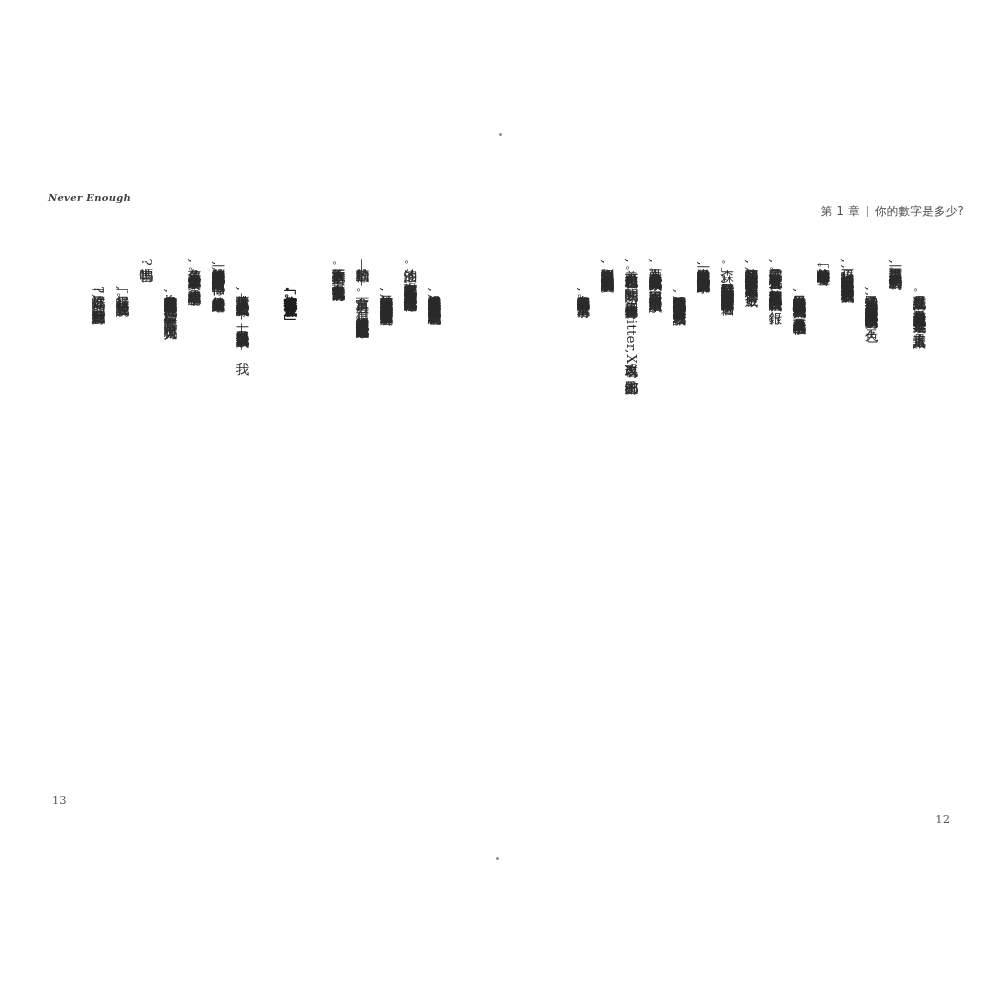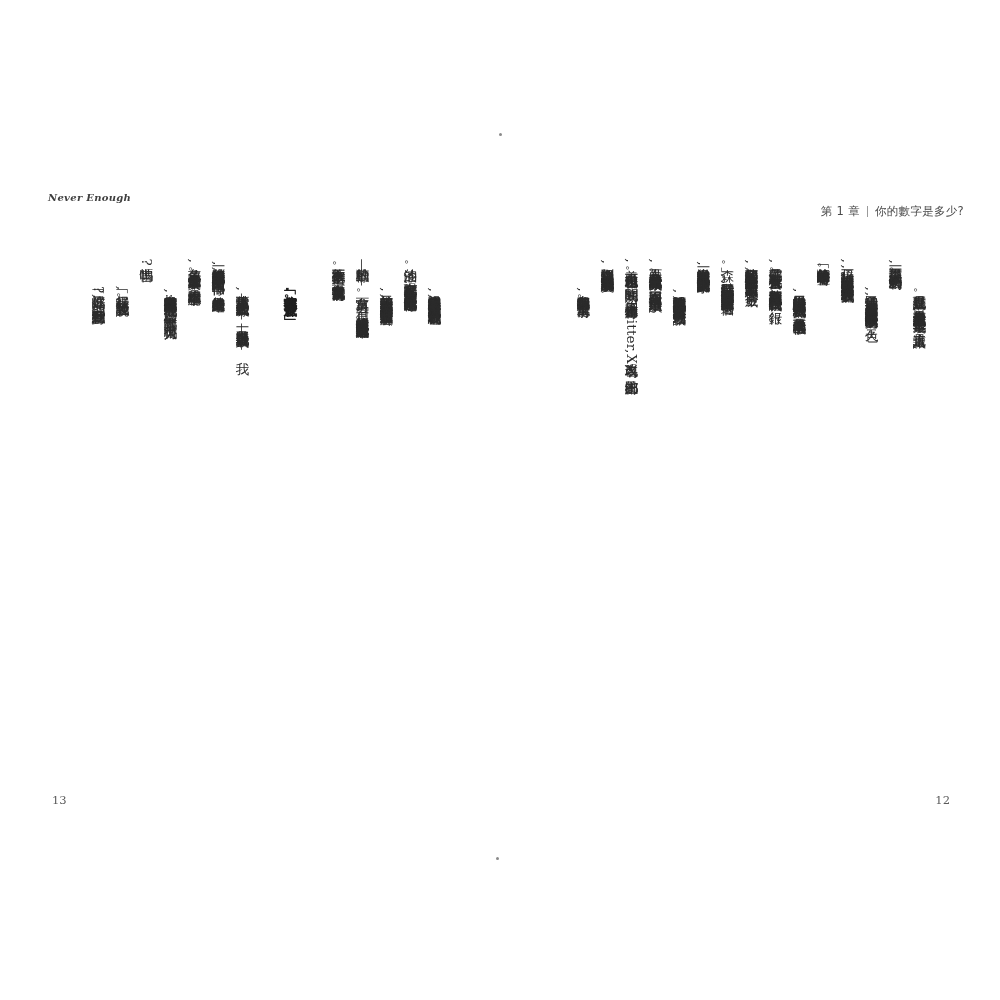--- a/index.html
+++ b/index.html
@@ -37,21 +37,21 @@
     margin: 0 7px; vertical-align: -2px;
   }
 
   
   .page-number {
     position: absolute; top: 793px;
     font-size: 11.5px; color: #5a5a5a;
     font-family: "DejaVu Serif", serif;
   }
   .pn-left  { left: 52px; }
-  .pn-right { right: 50px; }
+  .pn-right { right: 50px; margin-top: 19px; }
 
   
   .page-text {
     position: absolute;
     top: 258px;
     height: 552px;
     writing-mode: vertical-rl;
     text-orientation: mixed;
     font-size: 13.5px;
     line-height: 24px;

